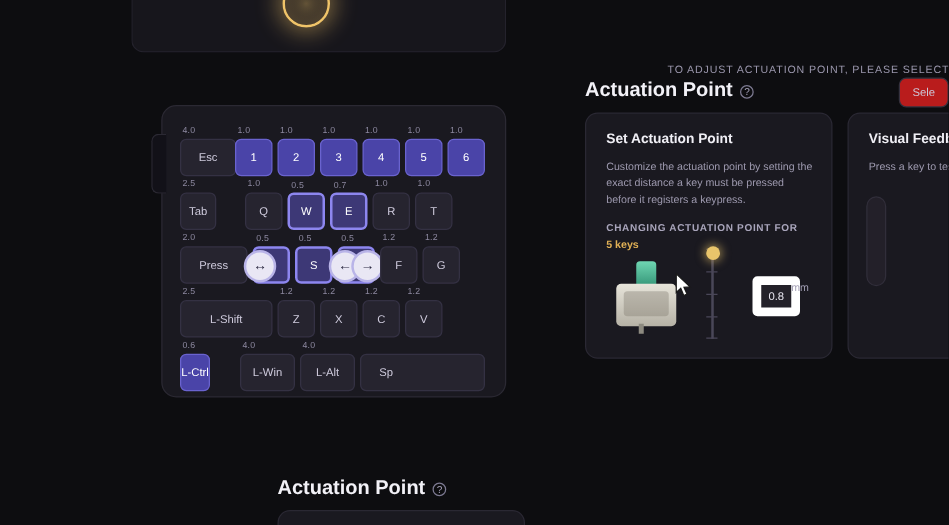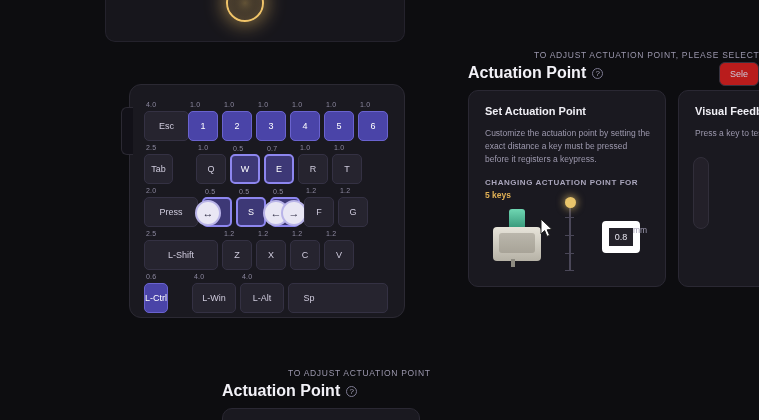--- a/index.html
+++ b/index.html
@@ -495,20 +495,19 @@
     <div class="card-p2">Press a key to test</div>
     <div class="feedback-bar"></div>
   </div>
 
   <div class="cursor">
     <svg width="14" height="20" viewBox="0 0 14 20">
       <path d="M1 1 L1 16 L4.6 12.6 L7 18.4 L9.6 17.3 L7.2 11.8 L12 11.5 Z" fill="#ffffff" stroke="#1a1a1a" stroke-width="1"></path>
     </svg>
   </div>
 
-  <div class="bt-note">TO ADJUST ACTUATION POINT</div>
   <div class="bt-title">
     <span>Actuation Point</span>
     <span class="qmark">?</span>
   </div>
   <div class="bt-card"></div>
 
 </div>
 
 </body></html>

